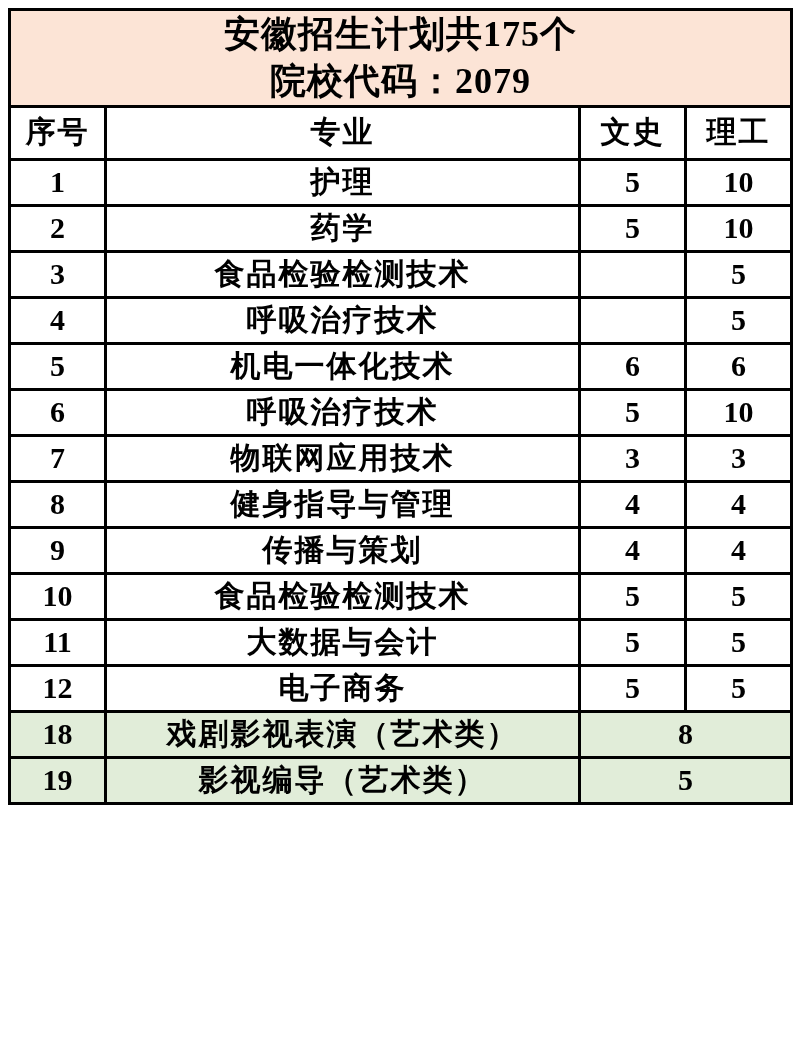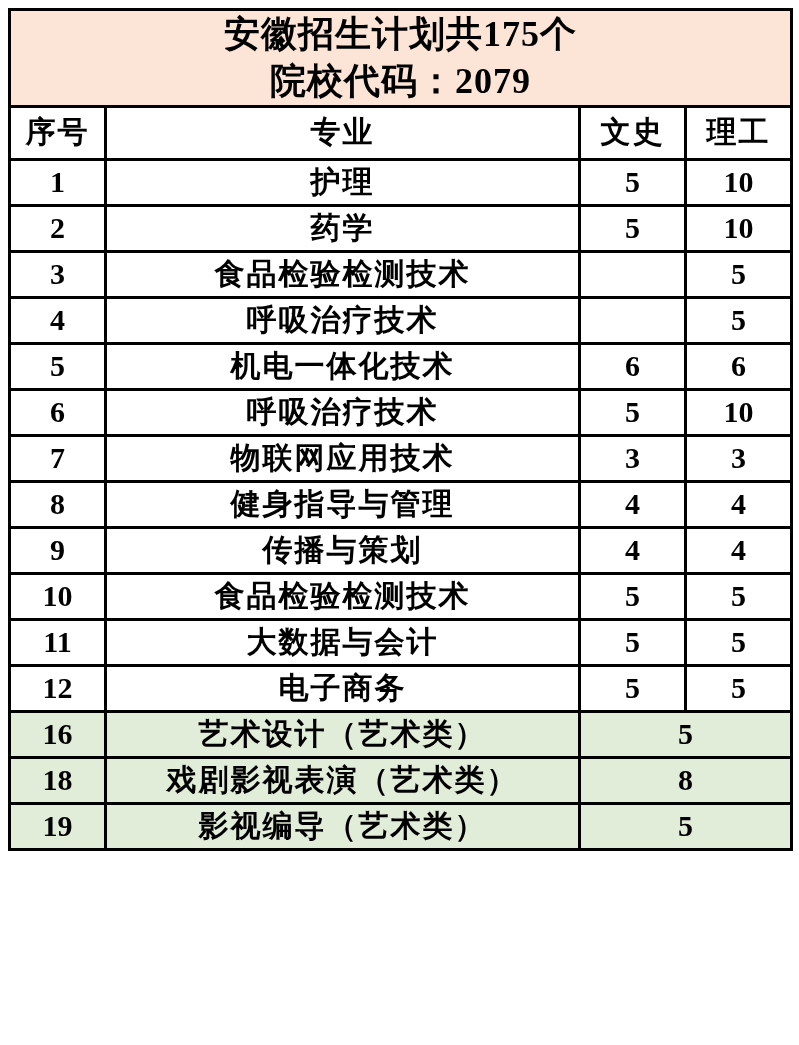--- a/index.html
+++ b/index.html
@@ -154,25 +154,20 @@
           <td>5</td>
           <td>5</td>
         </tr>
         <tr class="bg-white">
           <td>12</td>
           <td class="major-cell">电子商务</td>
           <td>5</td>
           <td>5</td>
         </tr>
         <tr class="bg-green">
-          <td>16</td>
-          <td class="major-cell">艺术设计（艺术类）</td>
-          <td colspan="2">5</td>
-        </tr>
-        <tr class="bg-green">
           <td>18</td>
           <td class="major-cell">戏剧影视表演（艺术类）</td>
           <td colspan="2">8</td>
         </tr>
         <tr class="bg-green">
           <td>19</td>
           <td class="major-cell">影视编导（艺术类）</td>
           <td colspan="2">5</td>
         </tr>
       </tbody>

